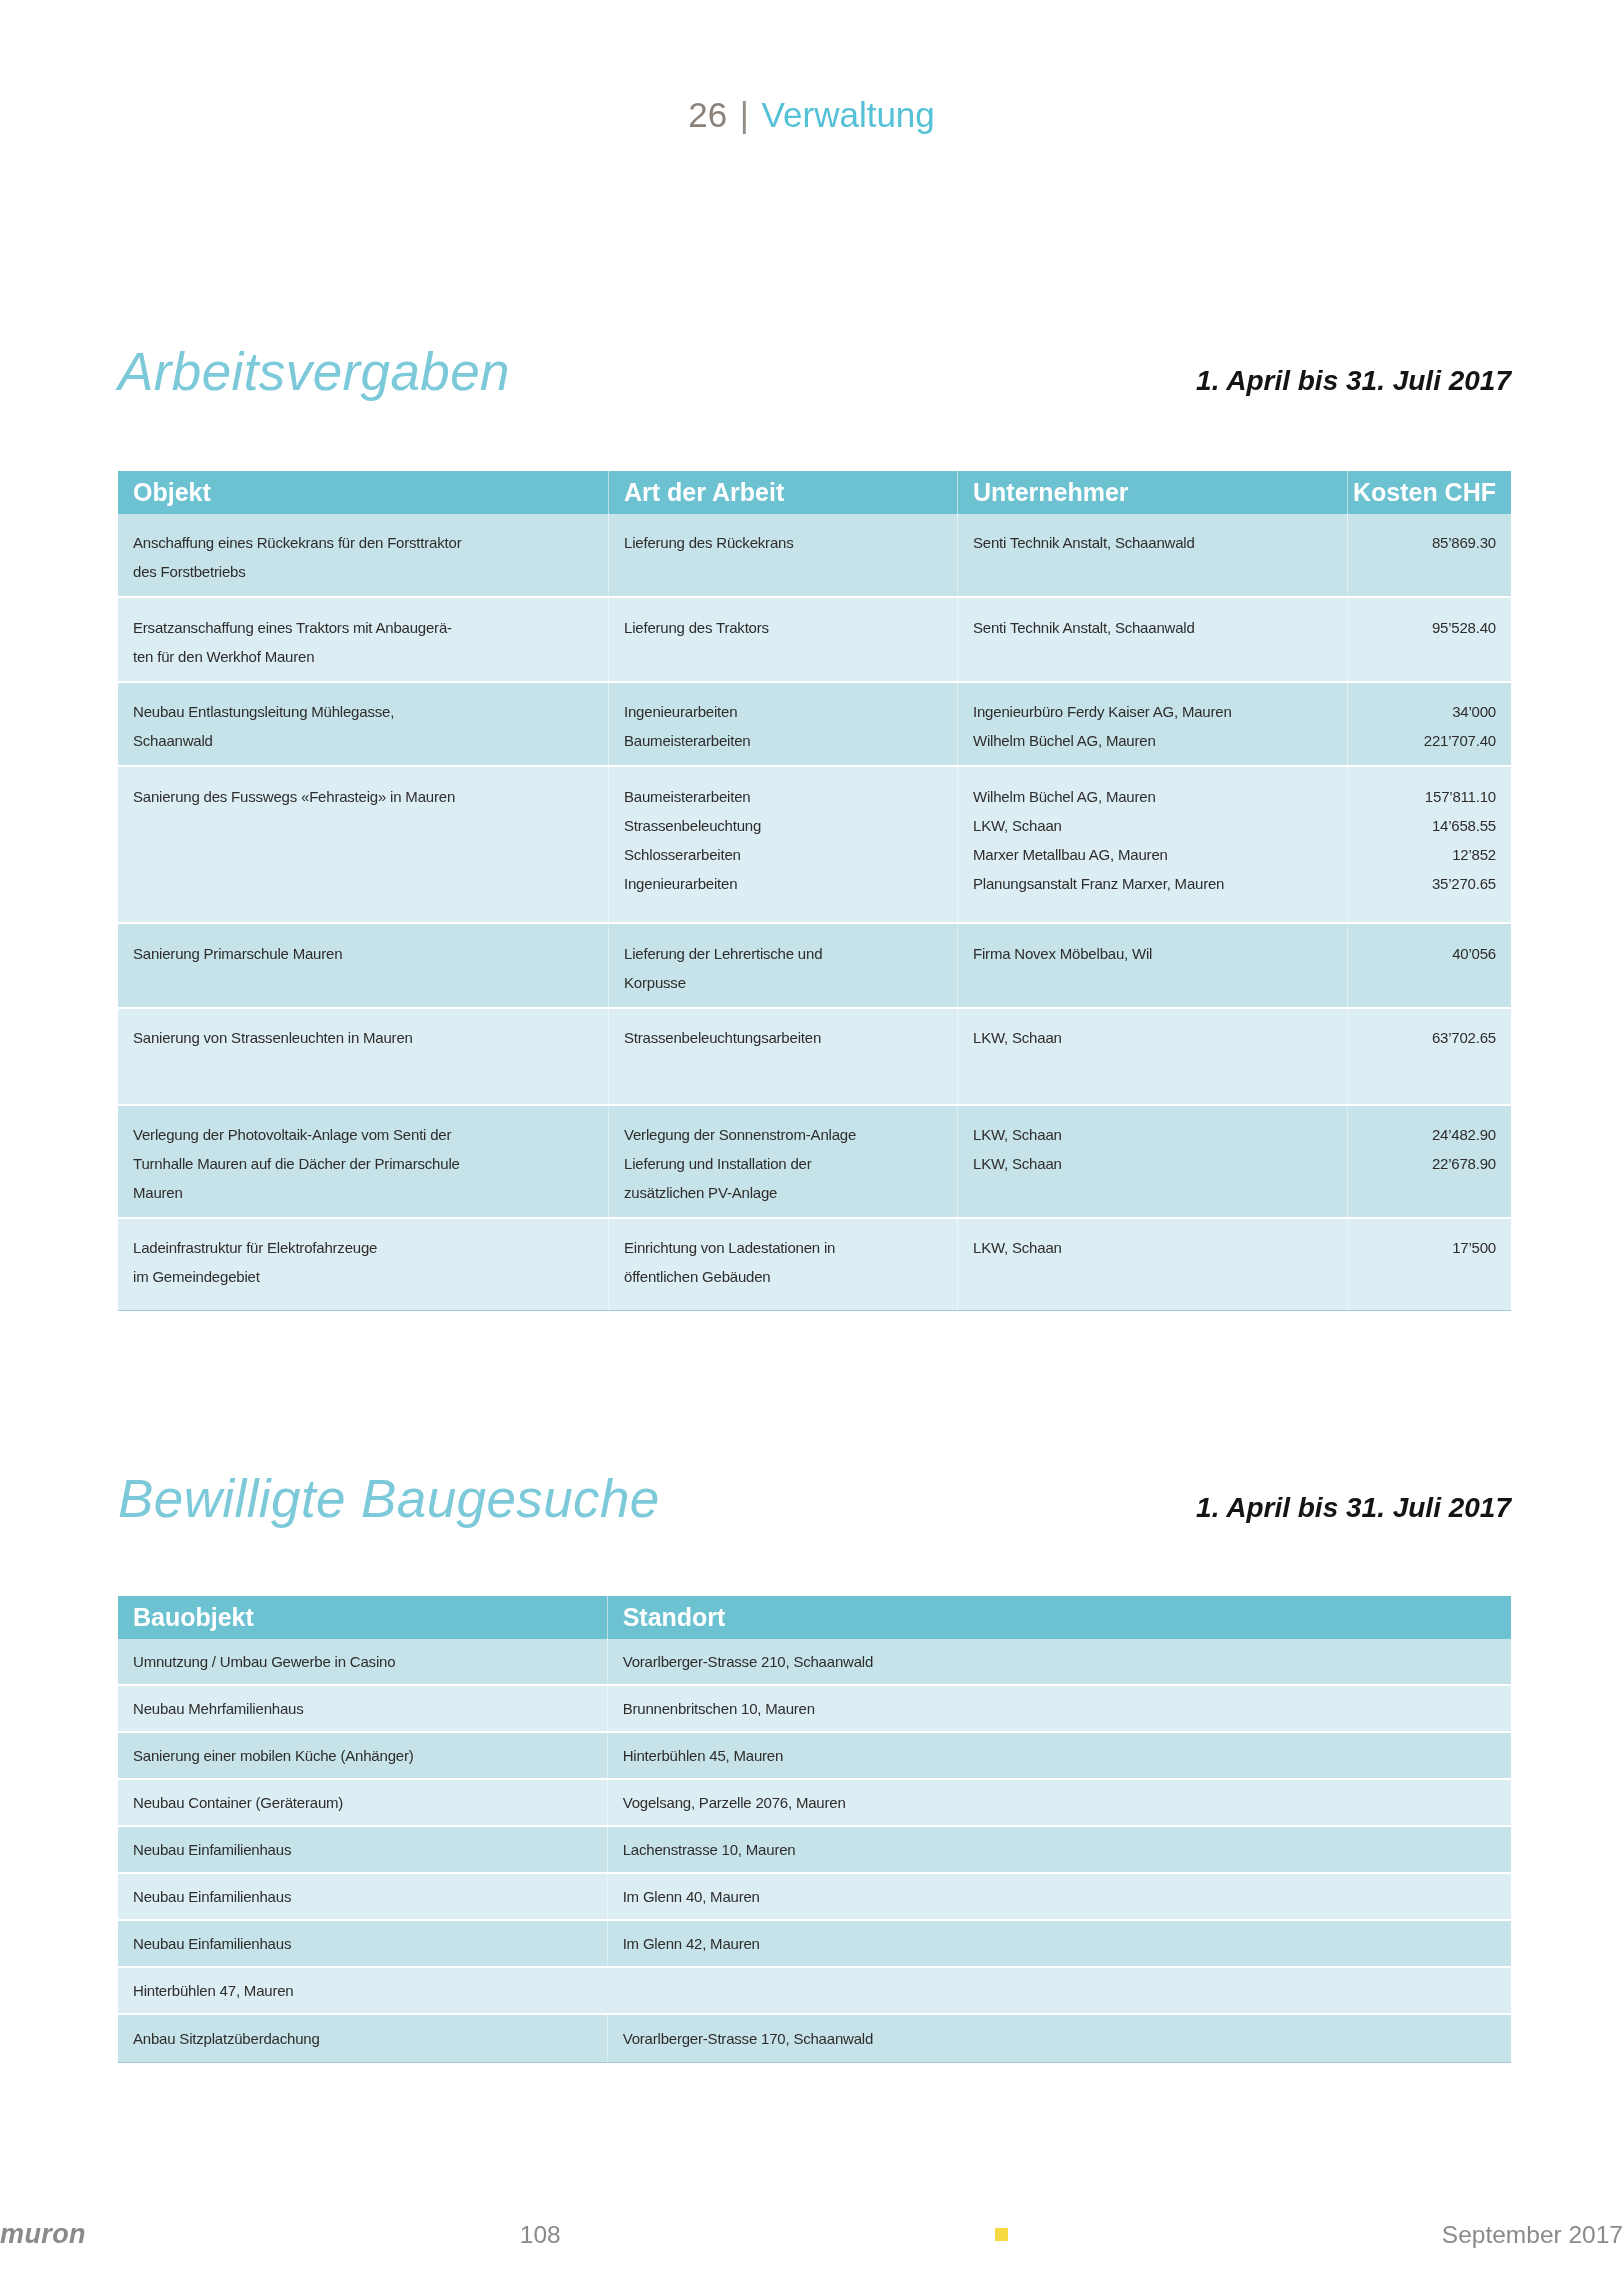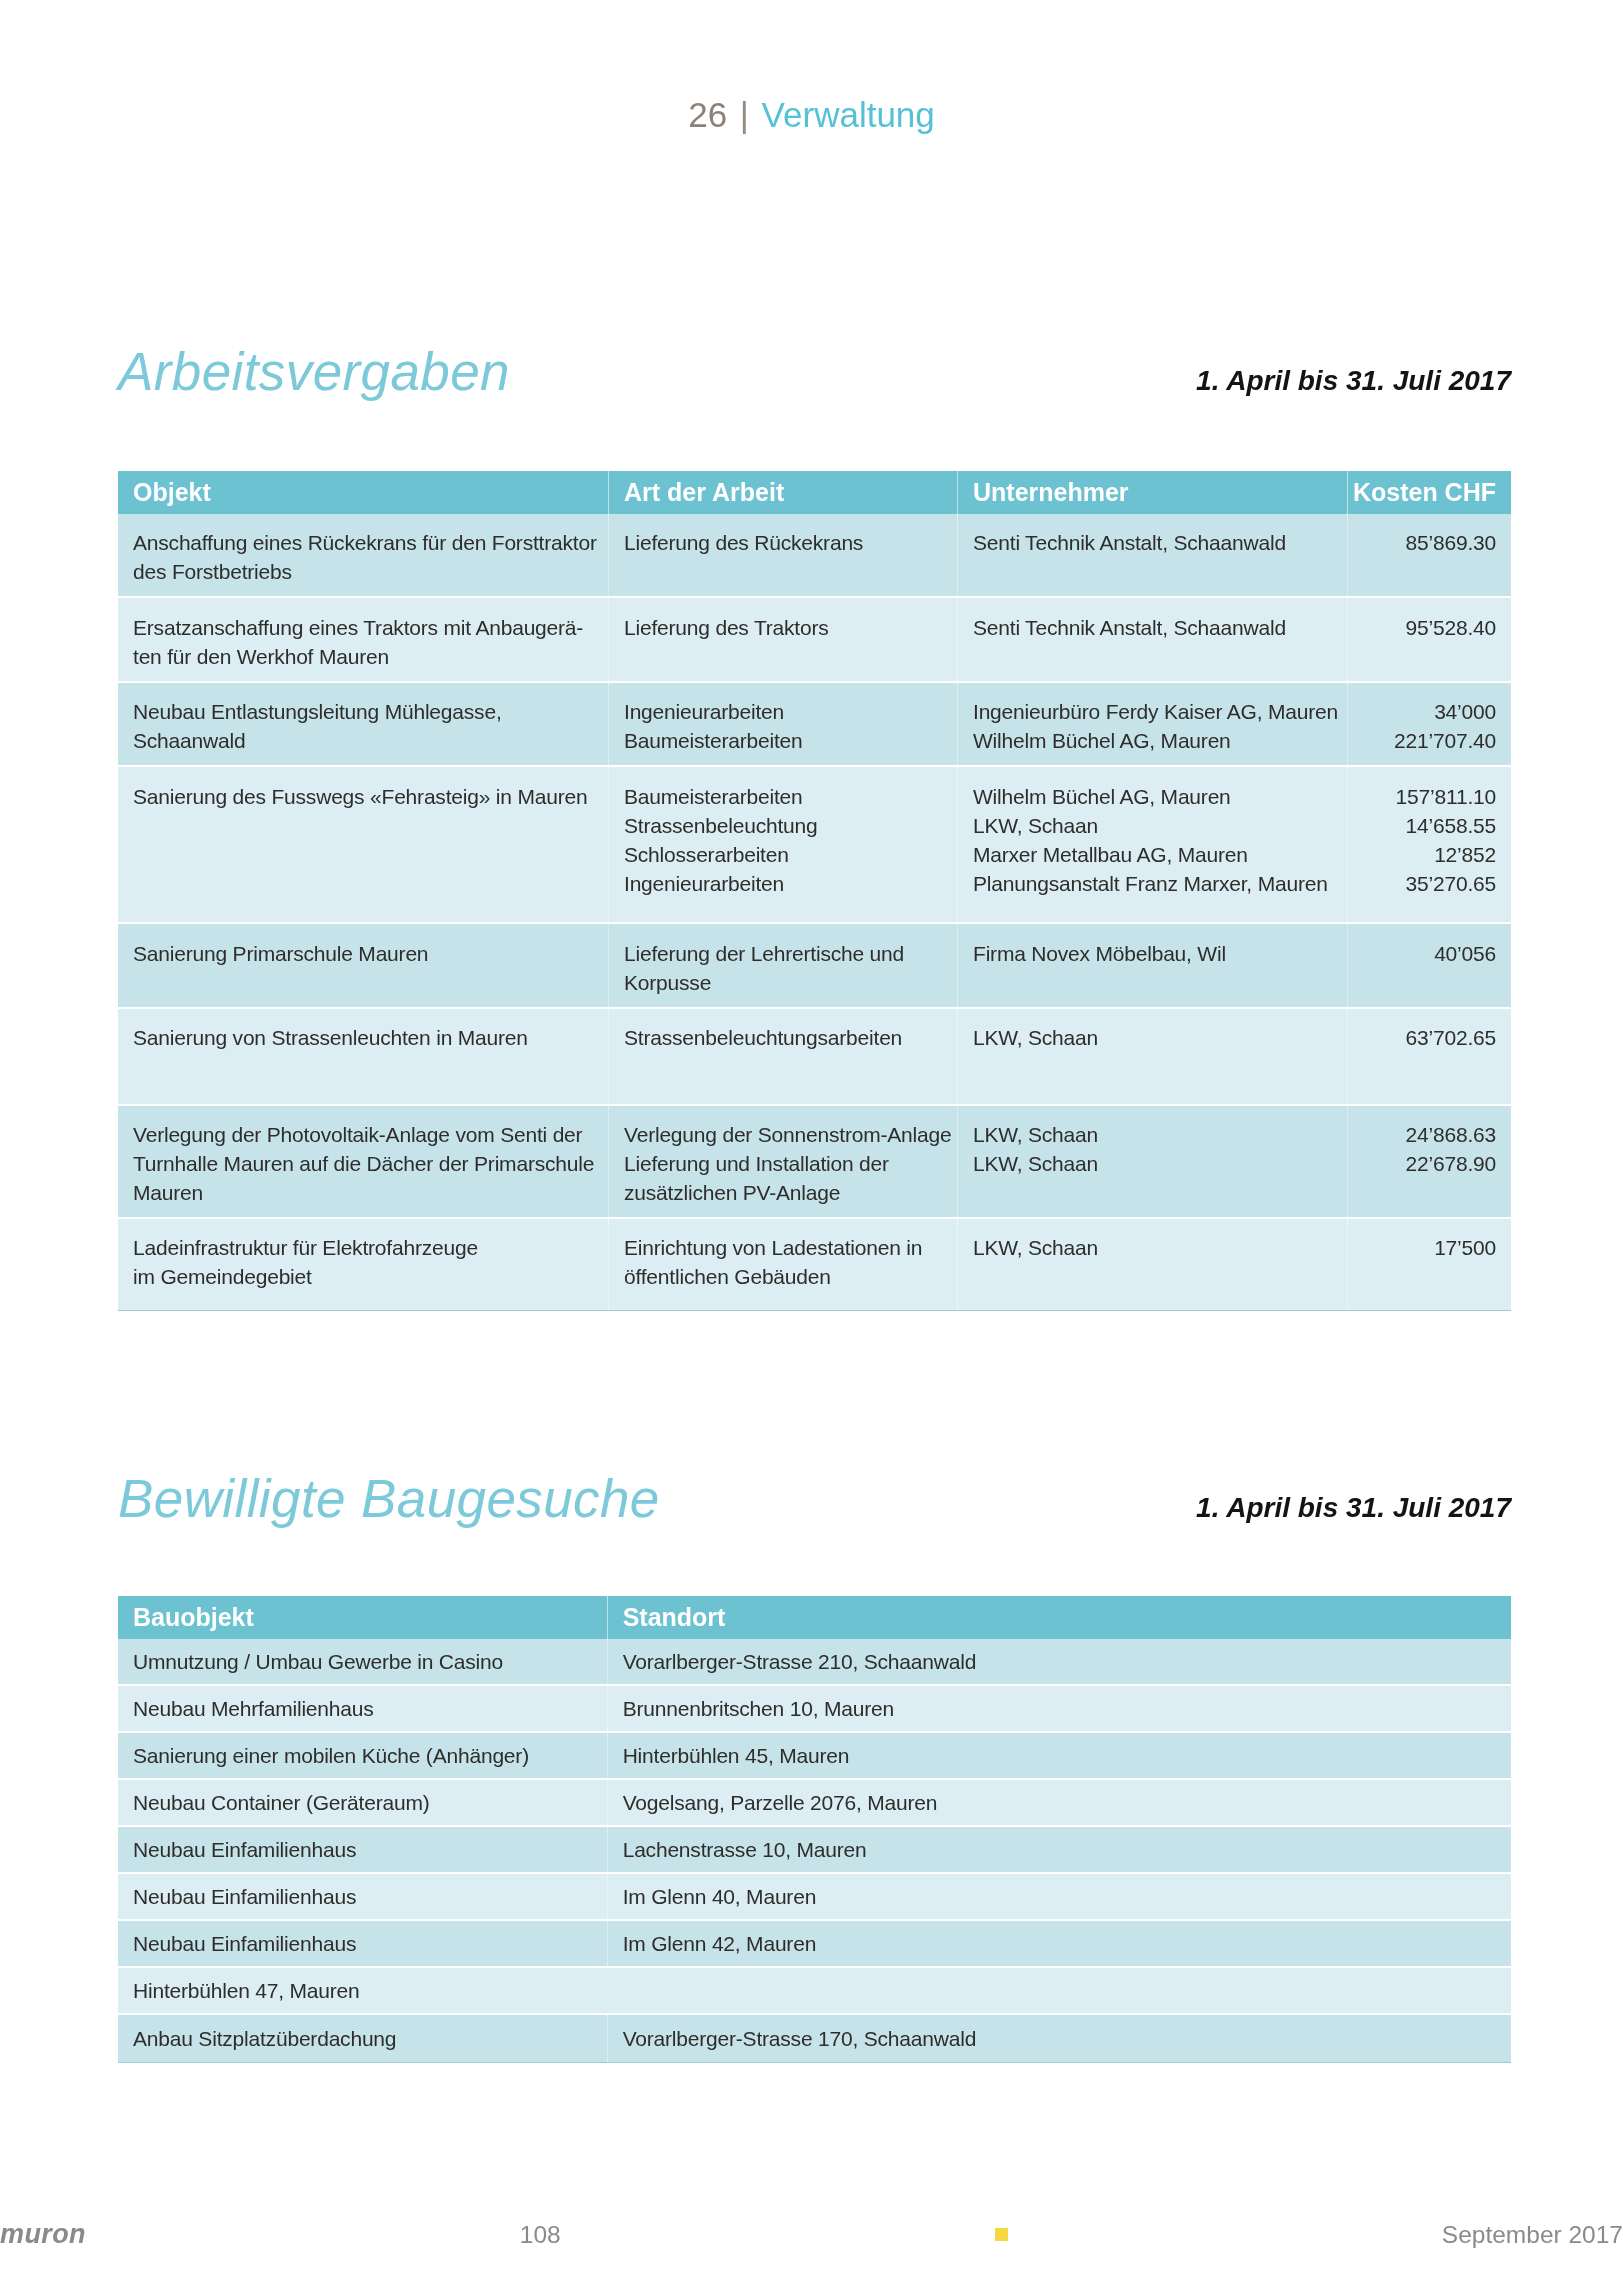--- a/index.html
+++ b/index.html
@@ -46,21 +46,21 @@
   }
   .th:first-child{border-left:none;}
   .th.right{justify-content:flex-end;padding-right:15px;padding-left:0;}
   .tbody{border-bottom:1.7px solid var(--table-border);}
   .trow{display:flex;box-sizing:border-box;border-bottom:2.5px solid #ffffff;}
   .trow:last-child{border-bottom:none;}
   .tbody .trow:nth-child(odd){background:var(--row-dark);}
   .tbody .trow:nth-child(even){background:var(--row-light);}
   .cell{
     box-sizing:border-box;padding:14.4px 12px 10px 15px;
-    font-size:21px;line-height:29px;color:var(--ink);letter-spacing:-0.2px;
+    font-size:15px;line-height:29px;color:var(--ink);letter-spacing:-0.2px;
     border-left:1.7px dotted rgba(255,255,255,0.8);
   }
   .cell:first-child{border-left:none;}
   .line{white-space:nowrap;}
   
   .c-objekt{width:490px;}
   .c-art{width:349px;}
   .c-unternehmer{width:390px;}
   .c-kosten{width:164px;text-align:right;padding-right:15px;padding-left:0;}
   
@@ -216,21 +216,21 @@
         <div class="cell c-art">
           <div class="line">Verlegung der Sonnenstrom-Anlage</div>
           <div class="line">Lieferung und Installation der</div>
           <div class="line">zusätzlichen PV-Anlage</div>
         </div>
         <div class="cell c-unternehmer">
           <div class="line">LKW, Schaan</div>
           <div class="line">LKW, Schaan</div>
         </div>
         <div class="cell c-kosten">
-          <div class="line">24’868.63</div>
+          <div class="line">24’482.90</div>
           <div class="line">22’678.90</div>
         </div>
       </div>
       <div class="trow">
         <div class="cell c-objekt">
           <div class="line">Ladeinfrastruktur für Elektrofahrzeuge</div>
           <div class="line">im Gemeindegebiet</div>
         </div>
         <div class="cell c-art">
           <div class="line">Einrichtung von Ladestationen in</div>

